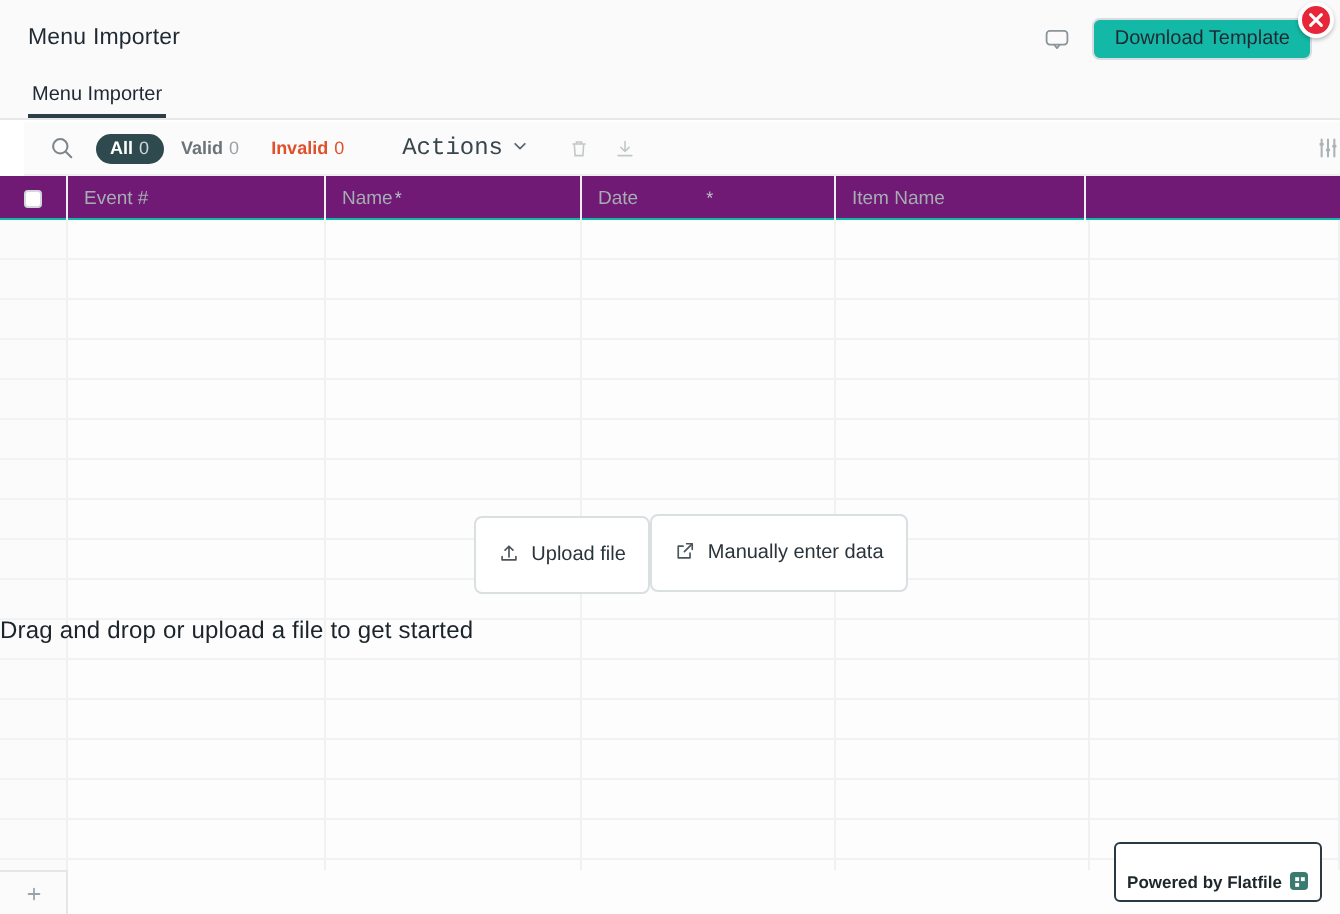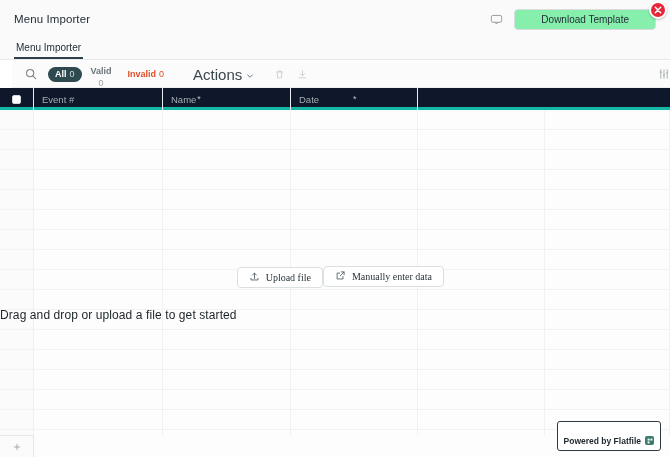--- a/index.html
+++ b/index.html
@@ -46,24 +46,24 @@
     font-weight: 400;
     letter-spacing: .1px;
   }
   .header-right {
     margin-left: auto;
     display: flex; align-items: center; gap: 10px;
   }
   .chat-icon { width: 16px; height: 16px; display:flex; align-items:center; justify-content:center; cursor: pointer; }
   .btn-outline {
     height: 21px;
-    padding: 0 26px;
+    padding: 0 10px;
     border: 1px solid #d8dcdf;
     border-radius: 4px;
-    background: #86efac;
+    background: #14b8a6;
     font-family: inherit;
     font-size: 10px;
     color: #1f2933;
     display: flex; align-items: center;
     cursor: pointer;
     white-space: nowrap;
   }
   .btn-disabled {
     height: 21px;
     padding: 0 14px;
@@ -115,33 +115,33 @@
     border-radius: 8px;
     font-size: 9px;
     display: flex; align-items: center; gap: 3px;
     cursor: pointer;
     line-height: 1;
     white-space: nowrap;
   }
   .chip .cnt { font-weight: 400; }
   .chip-all { background: #2f4a4f; color: #ffffff; font-weight: 700; }
   .chip-all .cnt { color: #cfd9da; font-weight: 400; }
-  .chip-valid { background: transparent; color: #6b7378; font-weight: 700; flex-direction: column; }
+  .chip-valid { background: transparent; color: #6b7378; font-weight: 700; }
   .chip-valid .cnt { color: #9aa2a7; font-weight: 400; }
   .chip-invalid { background: transparent; color: #e0502a; font-weight: 700; }
   .chip-invalid .cnt { color: #e0502a; font-weight: 400; }
 
   .actions-btn {
     margin-left: 10px;
     height: 17px;
     padding: 0 6px;
     background: transparent;
     border: none;
-    font-family: Liberation Sans, sans-serif;
-    font-size: 15px;
+    font-family: Liberation Mono, monospace;
+    font-size: 12px;
     color: #39464d;
     display: flex; align-items: center; gap: 4px;
     cursor: pointer;
     white-space: nowrap;
     justify-content: space-between;
   }
   .tb-icon {
     width: 15px; height: 15px;
     display: flex; align-items: center; justify-content: center;
     opacity: .4;
@@ -157,22 +157,22 @@
     position: absolute;
     top: 88px; left: 0;
     width: 670px;
     height: 369px;
     background: #fcfcfd;
     overflow: hidden;
   }
   .grid-header {
     position: relative;
     height: 22px;
-    background: #0f172a;
-    border-bottom: 3px solid #14b8a6;
+    background: #701a75;
+    border-bottom: 1px solid #14b8a6;
     display: flex;
   }
   .gh-cell {
     height: 22px;
     display: flex; align-items: center;
     border-right: 1px solid #eceef0;
     font-size: 9.5px;
     color: #a5adb3;
     padding-left: 8px;
     user-select: none;
@@ -225,26 +225,26 @@
     z-index: 10;
   }
   .empty-title {
     margin-top: 84px;
     font-size: 12px;
     color: #1b2429;
     letter-spacing: .1px;
   }
   .empty-btn {
     margin-top: 10px;
-    height: 21px;
+    height: 39px;
     padding: 0 11px;
     border: 1px solid #dadfe2;
     border-radius: 4px;
     background: #ffffff;
-    font-family: Liberation Serif, serif;
+    font-family: Liberation Sans, sans-serif;
     font-size: 10px;
     color: #2a343a;
     display: flex; align-items: center; gap: 6px;
     cursor: pointer;
     pointer-events: auto;
     white-space: nowrap;
   }
   .empty-btn.second { margin-top: 8px; }
 
   
@@ -385,20 +385,23 @@
       <div class="gh-cell c1">
         <span>Event #</span>
       </div>
       <div class="gh-cell c2">
         <span>Name</span>
           <span class="req">*</span>
       </div>
       <div class="gh-cell c3">
         <span>Date</span>
           <span class="req">*</span>
+      </div>
+      <div class="gh-cell c5">
+        <span>Item Name</span>
       </div>
     </div>
 
     <div class="grid-body" id="grid-body">
         <div class="grow">
           <div class="gcell c0 chk"></div>
           <div class="gcell c1"></div>
           <div class="gcell c2"></div>
           <div class="gcell c3"></div>
           <div class="gcell c4"></div>

